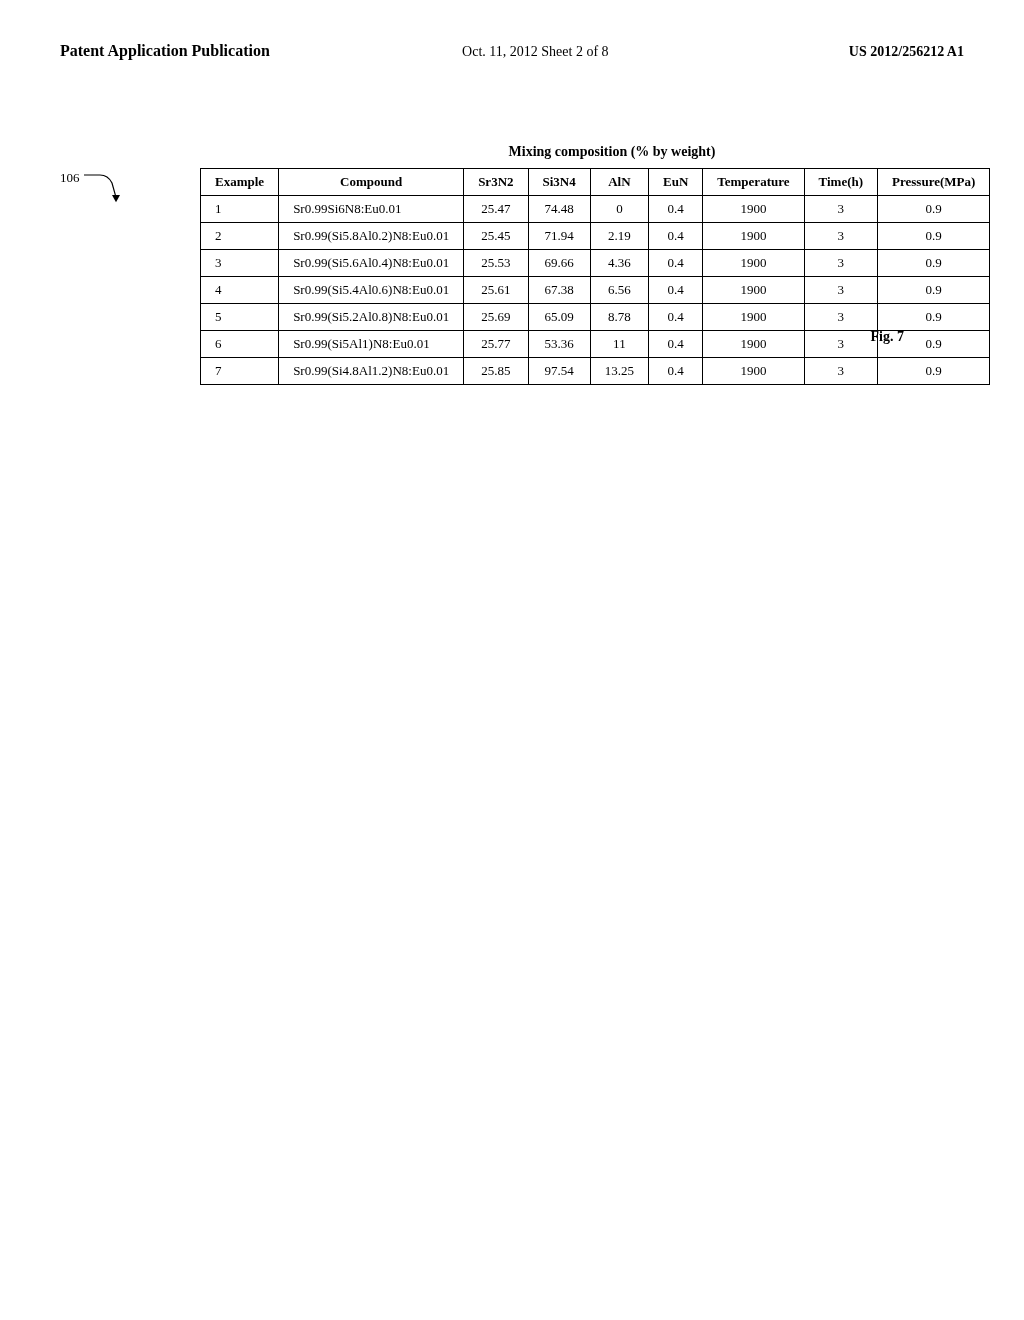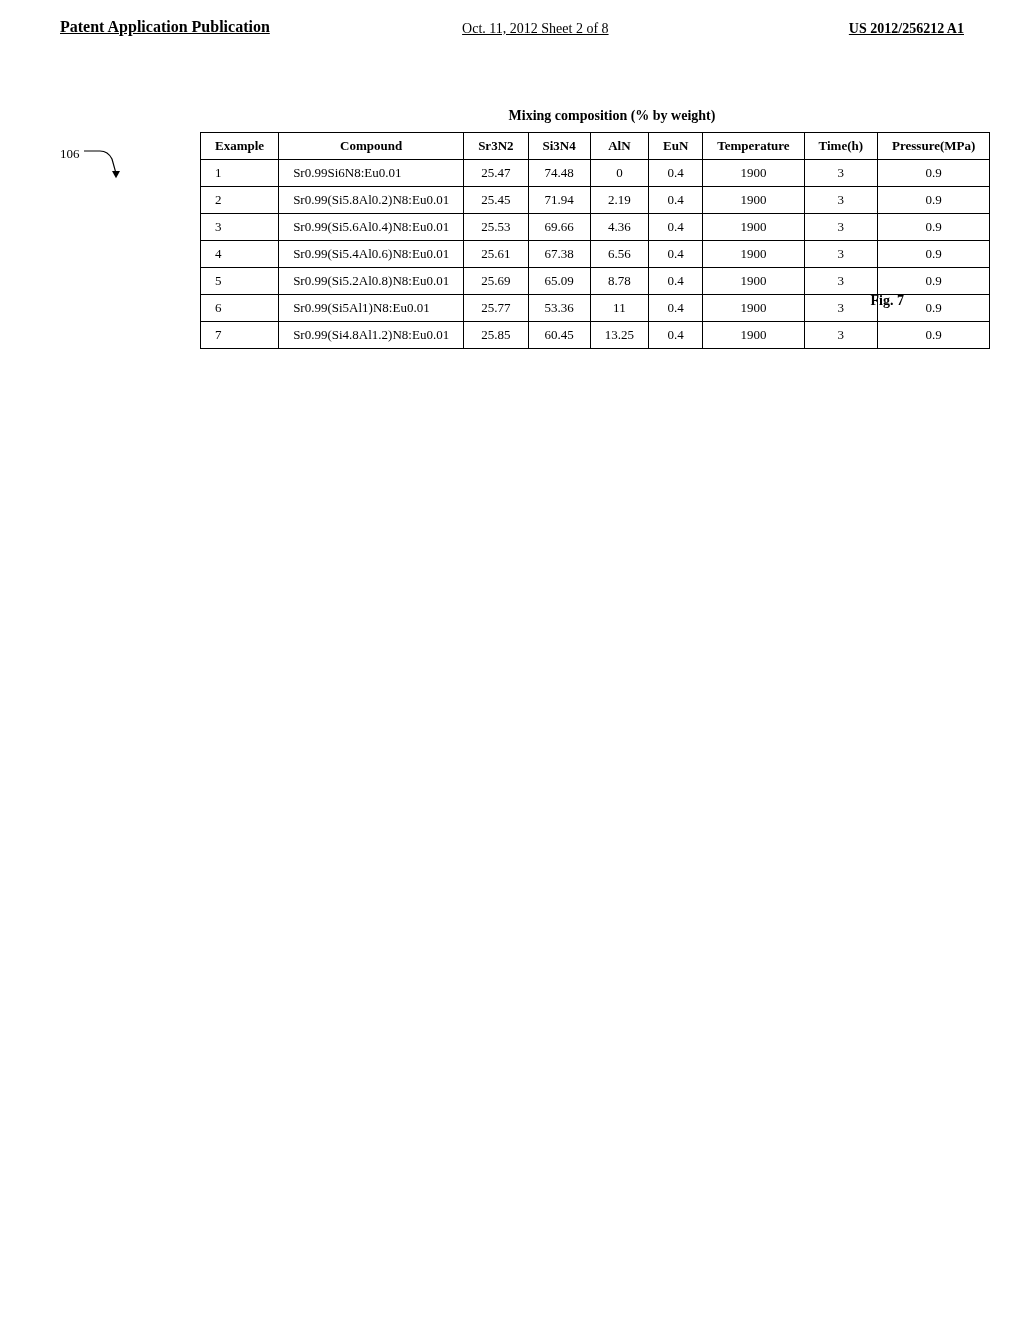--- a/index.html
+++ b/index.html
@@ -8,24 +8,23 @@
       height: 1320px;
       background: #ffffff;
       font-family: 'Times New Roman', Times, serif;
       position: relative;
       overflow: hidden;
     }
 
     .header {
       display: flex;
       justify-content: space-between;
-      align-items: center;
-      padding: 16px 60px 20px 60px;
+      align-items: flex-start;
+      padding: 40px 60px 20px 60px;
       font-size: 15px;
-      text-decoration: underline;
     }
 
     .header-left {
       font-weight: bold;
       font-size: 16px;
       line-height: 1.4;
     }
 
     .header-center {
       font-size: 14px;
@@ -98,21 +97,21 @@
     .fig-label {
       position: absolute;
       bottom: 80px;
       right: 120px;
       font-size: 14px;
       font-weight: bold;
     }
 
     .outer-table-wrapper {
       margin-left: 60px;
-      margin-top: 30px;
+      margin-top: 42px;
     }
   </style>
 </head>
 <body>
 
 <div class="header">
   <div class="header-left">Patent Application Publication</div>
   <div class="header-center">Oct. 11, 2012   Sheet 2 of 8</div>
   <div class="header-right">US 2012/256212 A1</div>
 </div>
@@ -207,21 +206,21 @@
             <td>11</td>
             <td>0.4</td>
             <td>1900</td>
             <td>3</td>
             <td>0.9</td>
           </tr>
           <tr>
             <td>7</td>
             <td style="text-align: left;">Sr0.99(Si4.8Al1.2)N8:Eu0.01</td>
             <td>25.85</td>
-            <td>60.45</td>
+            <td>97.54</td>
             <td>13.25</td>
             <td>0.4</td>
             <td>1900</td>
             <td>3</td>
             <td>0.9</td>
           </tr>
         </tbody>
     </table>
   </div>
 

